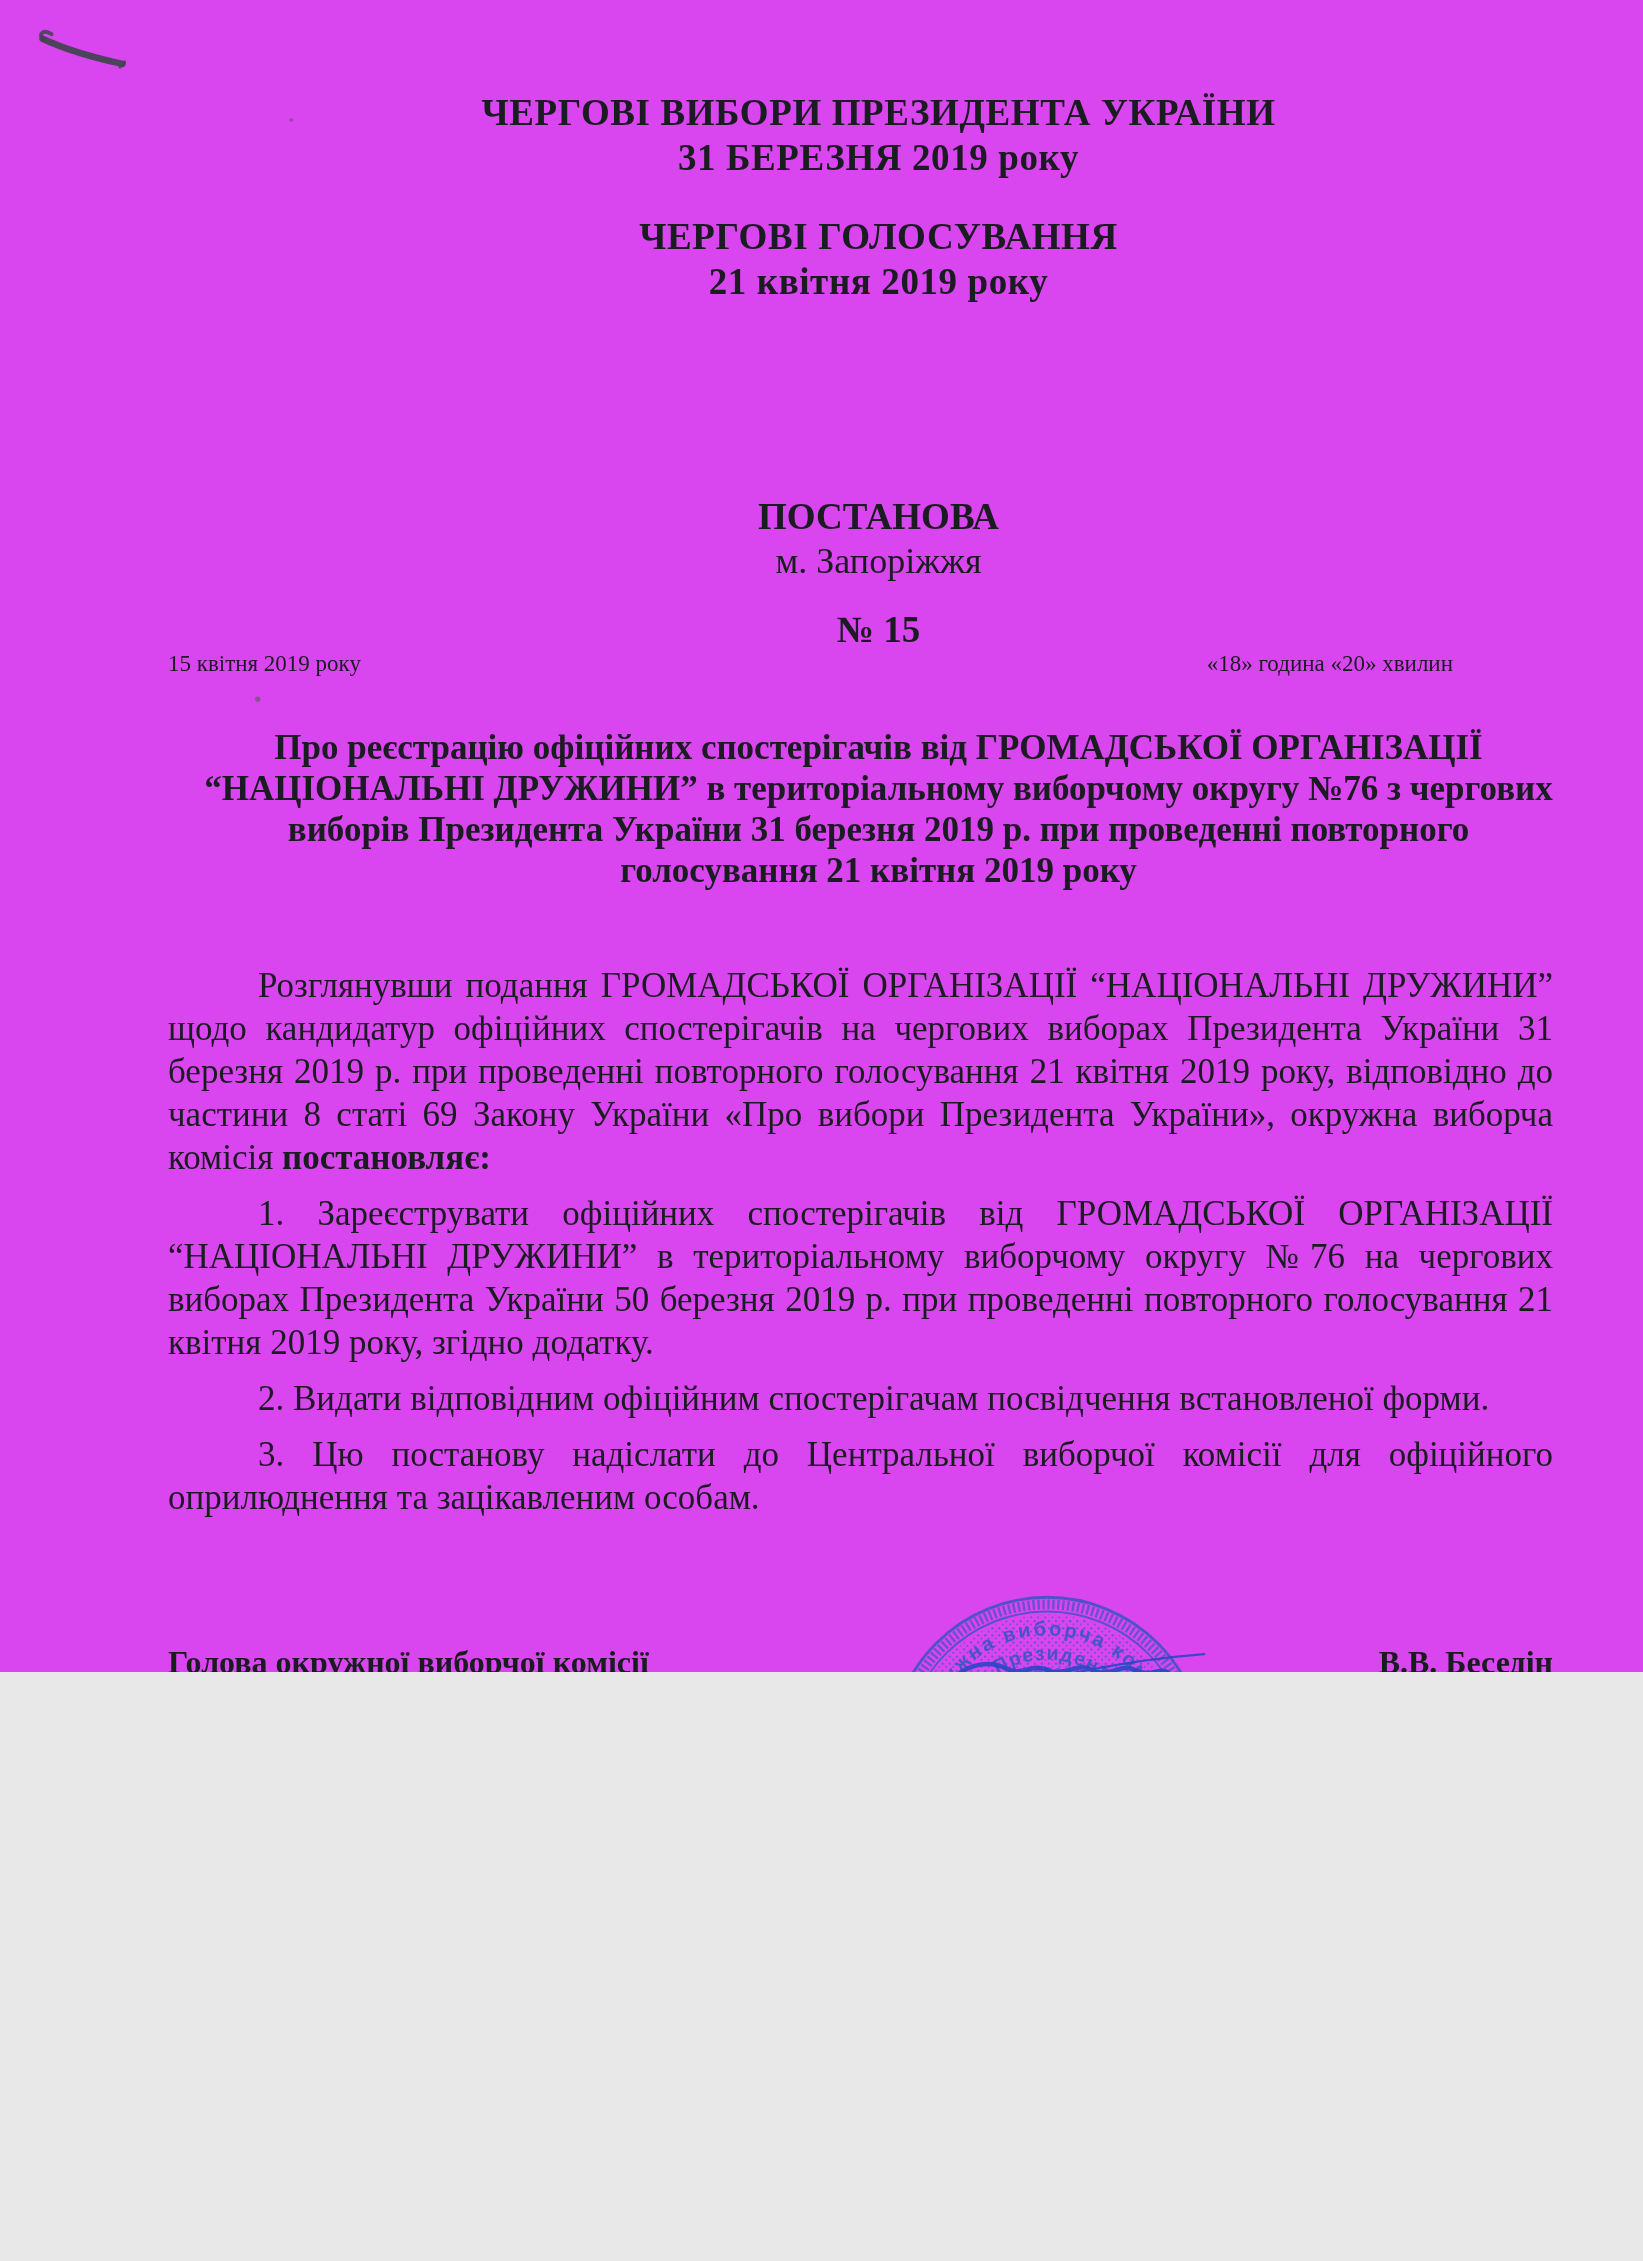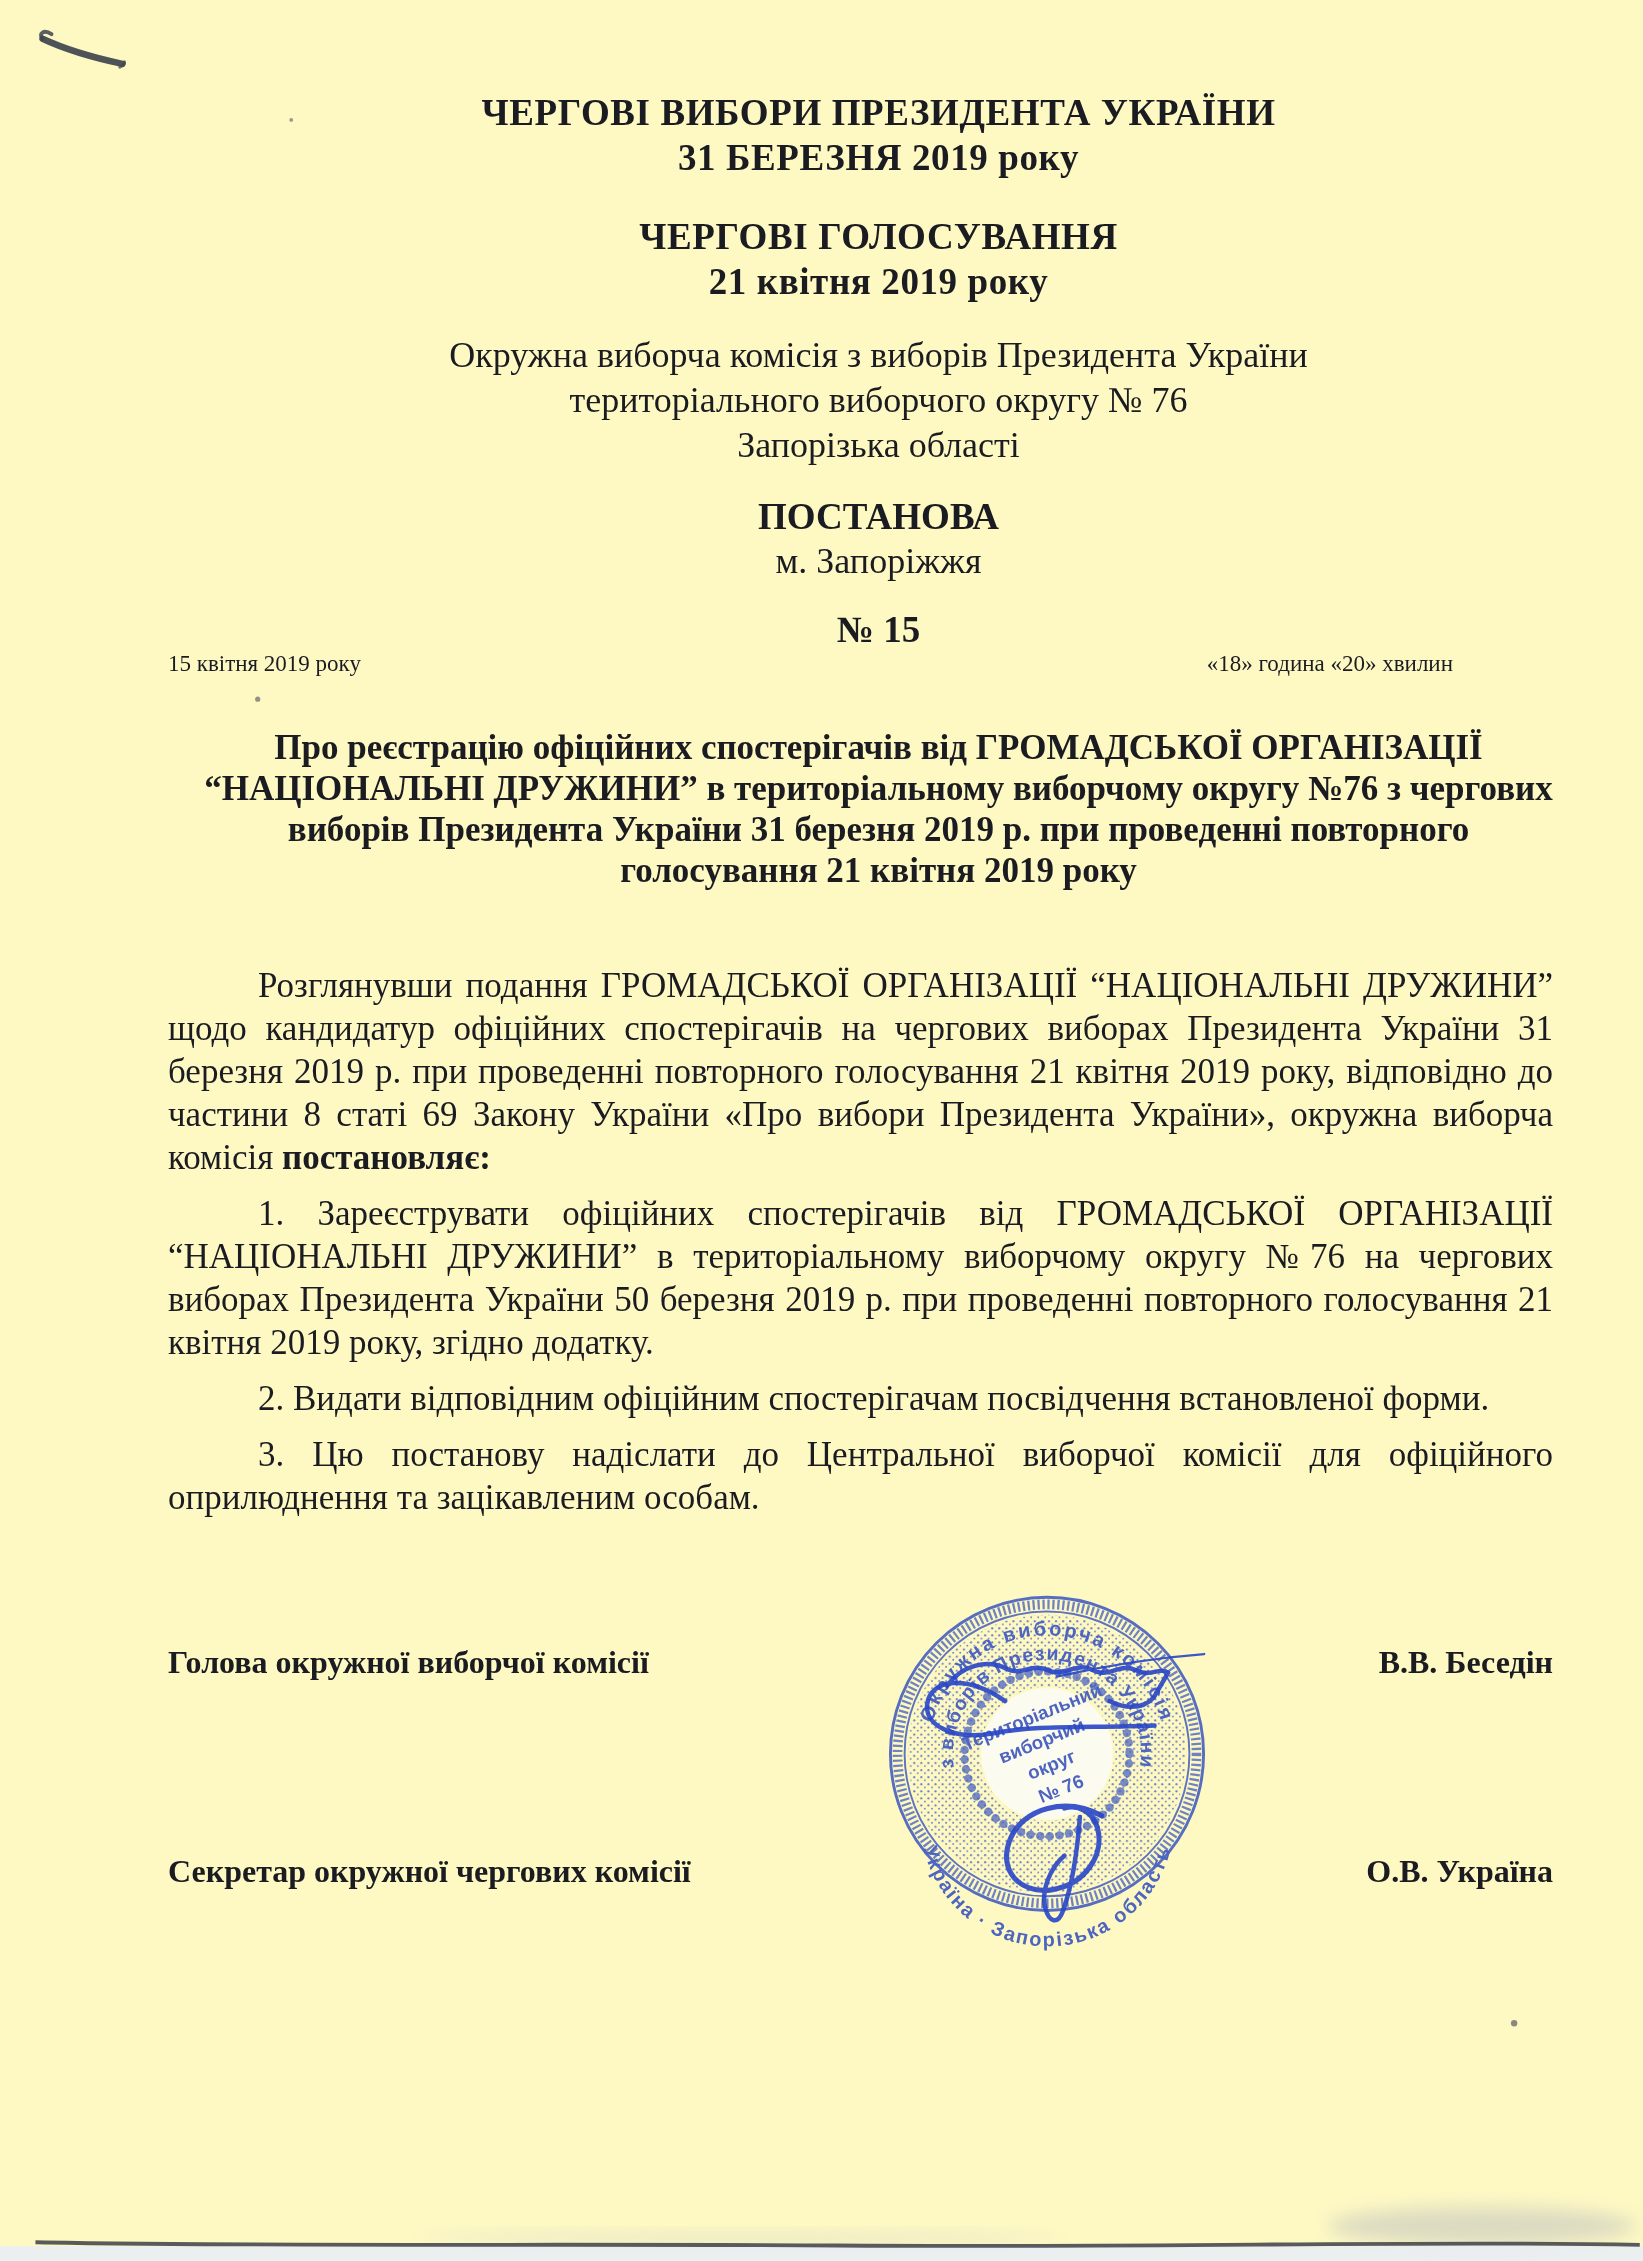--- a/index.html
+++ b/index.html
@@ -1,19 +1,19 @@
 <!DOCTYPE html>
 <html style="font-size:10.3px"><head>
 <meta charset="utf-8">
 <style>
   html,body{margin:0;padding:0;background:#e8e8e8;}
   .page{
     position:relative;
-    width:1643px;height:2261px;
-    background:#fef9c3;
+    width:1643px;height:1672px;
+    background:#d946ef;
     font-family:"Liberation Serif", serif;
     color:#1b1b22;
     overflow:hidden;
   }
   .abs{position:absolute;}
   .centered{left:193px;right:79px;text-align:center;}
   .fullcol{left:168px;right:90px;}
   .hdr{font-weight:bold;font-size:37px;line-height:45px;letter-spacing:0.6px;}
   .plain58{font-size:36px;line-height:45px;}
   .bold58{font-weight:bold;font-size:37px;line-height:45px;}
@@ -44,25 +44,20 @@
   <div class="abs centered hdr" style="top:90px;">
     <div>ЧЕРГОВІ ВИБОРИ ПРЕЗИДЕНТА УКРАЇНИ</div>
     <div>31 БЕРЕЗНЯ 2019 року</div>
   </div>
 
   <div class="abs centered hdr" style="top:214px;">
     <div>ЧЕРГОВІ ГОЛОСУВАННЯ</div>
     <div>21 квітня 2019 року</div>
   </div>
 
-  <div class="abs centered plain58" style="top:333px;">
-    <div>Окружна виборча комісія з виборів Президента України</div>
-    <div>територіального виборчого округу № 76</div>
-    <div>Запорізька області</div>
-  </div>
 
   <div class="abs centered" style="top:494px;">
     <div class="bold58">ПОСТАНОВА</div>
     <div class="plain58">м. Запоріжжя</div>
   </div>
 
   <div class="abs centered bold58" style="top:607px;">№ 15</div>
 
   <div class="abs fullcol date-row" style="top:643px;">
     <span>15 квітня 2019 року</span>

